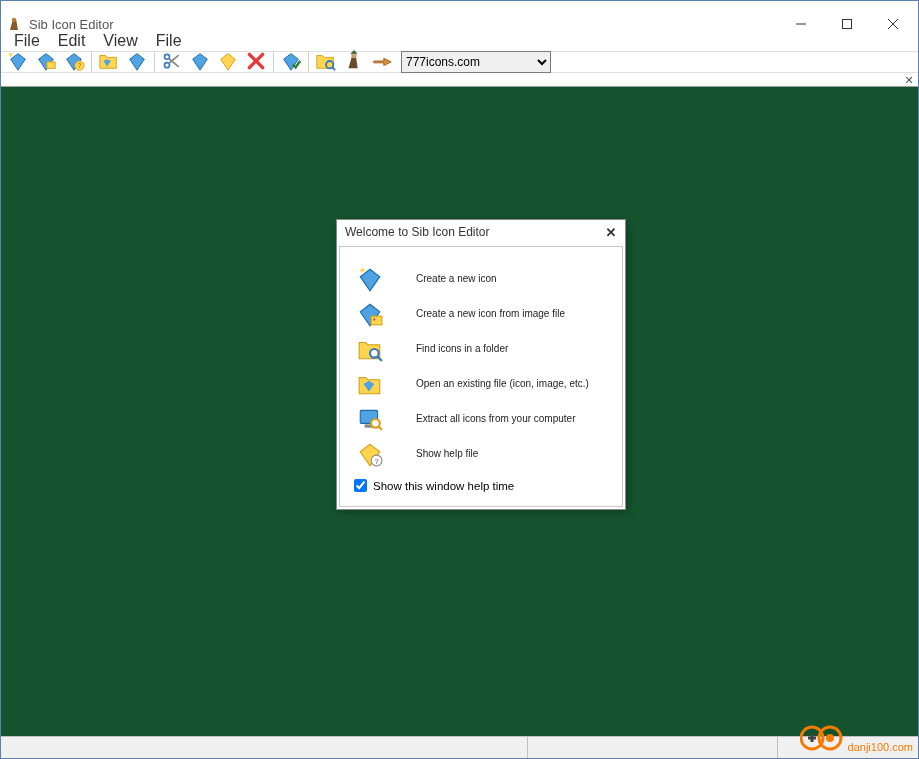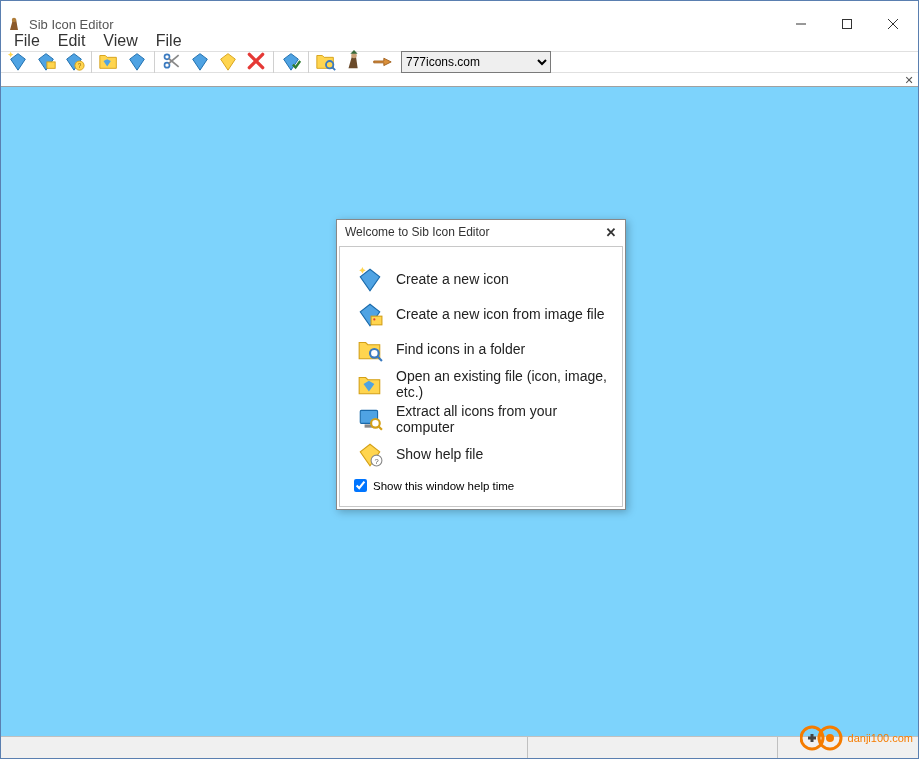--- a/index.html
+++ b/index.html
@@ -95,21 +95,21 @@
   position: absolute;
   right: 2px; top: 0;
   width: 14px; height: 14px;
   display: flex; align-items: center; justify-content: center;
   font-size: 11px;
   color: #555;
 }
 
 .workspace {
   flex: 1;
-  background: #7dd3fc;
+  background: #14532d;
   position: relative;
 }
 
 .statusbar {
   height: 22px;
   display: flex;
   background: #f0f0f0;
   border-top: 1px solid #c0c0c0;
 }
 .statusbar .cell {
@@ -158,37 +158,37 @@
   height: 35px;
   padding-left: 8px;
   gap: 12px;
   cursor: default;
 }
 .welcome-list .wicon {
   width: 28px; height: 28px;
   display: flex; align-items: center; justify-content: center;
   flex-shrink: 0;
 }
-.welcome-list .wlabel { font-size: 14px; color: #222; }
+.welcome-list .wlabel { font-size: 10px; color: #222; margin-left: 20px; }
 
 .dialog-check {
   display: flex;
   align-items: center;
   gap: 6px;
   padding: 8px 6px 4px 6px;
   font-size: 11.5px;
 }
 .dialog-check input { width: 13px; height: 13px; }
 
 .watermark {
   position: absolute;
   right: 6px;
   bottom: 6px;
   display: flex;
-  align-items: center;
+  align-items: flex-end;
   gap: 4px;
   font-size: 11px;
   pointer-events: none;
 }
 .watermark .wm-logo svg { display: block; }
 .watermark .wm-text { color: #f57c00; line-height: 1.1; font-size: 11px; }
 </style>
 </head>
 <body>
 

